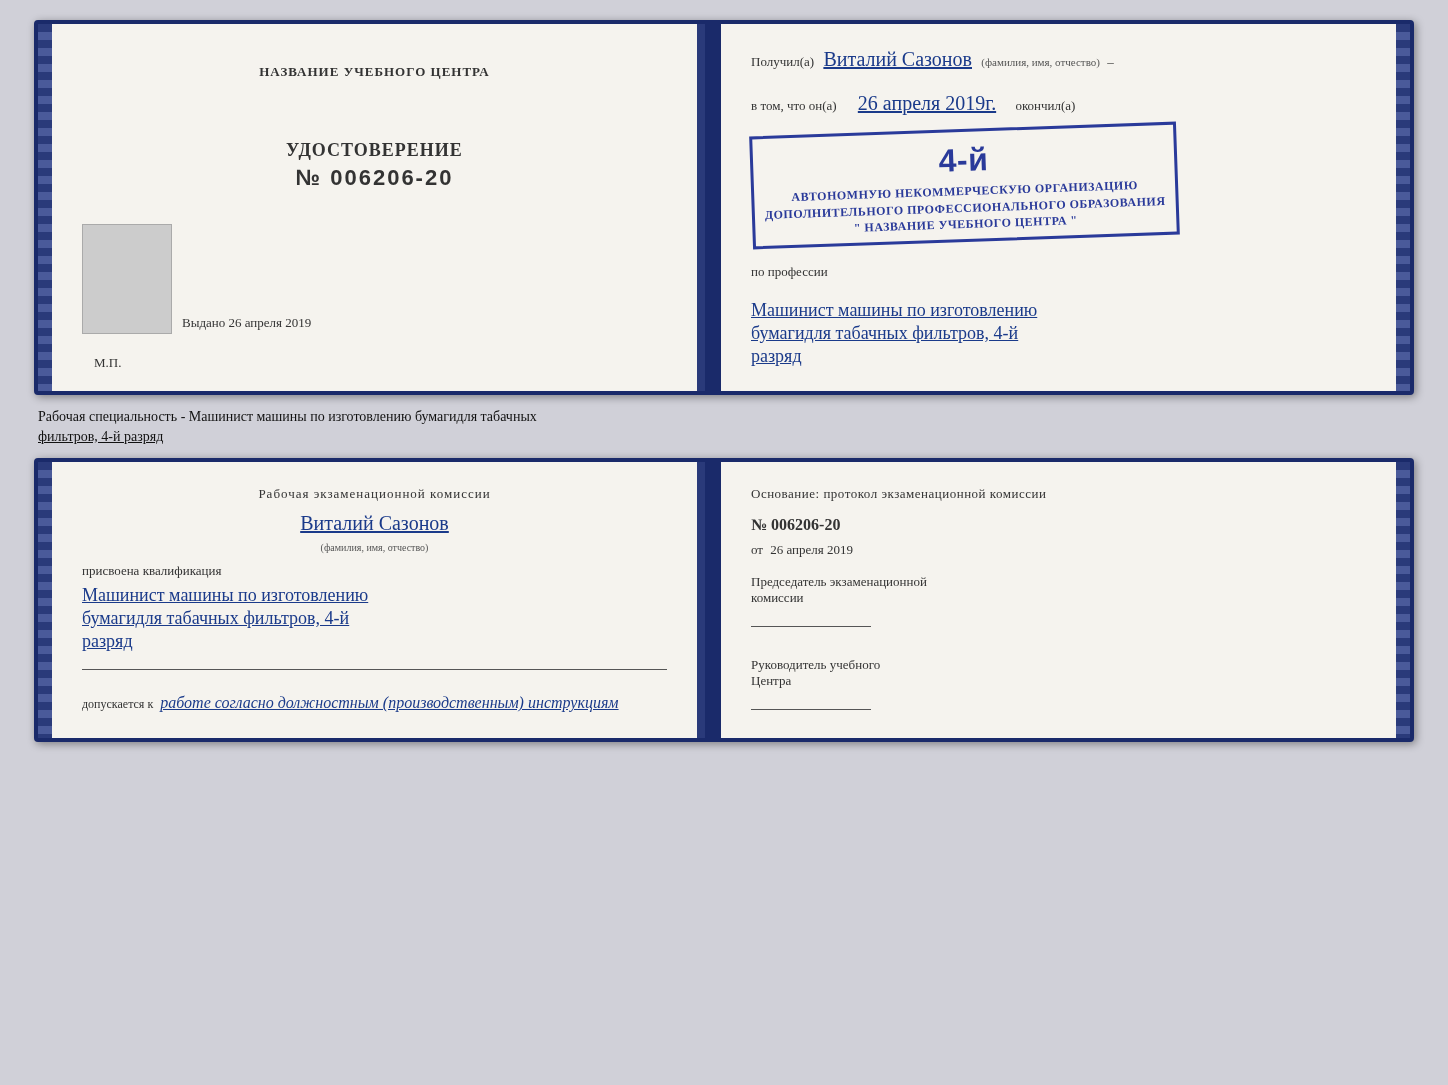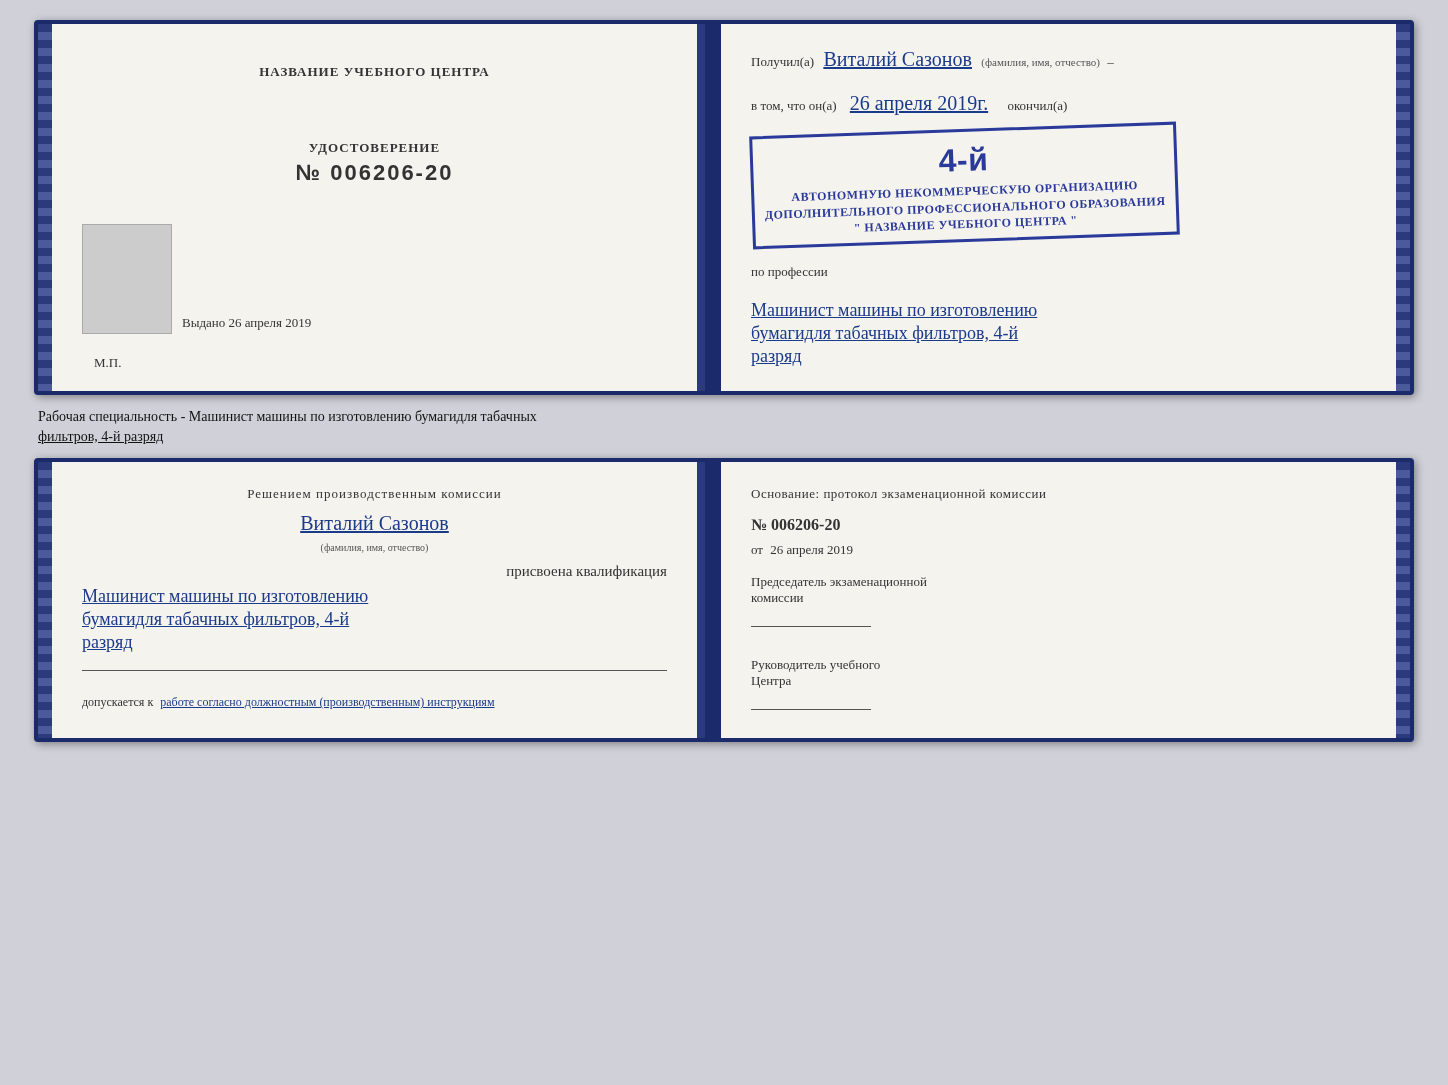--- a/index.html
+++ b/index.html
@@ -52,21 +52,21 @@
       margin-bottom: 60px;
       margin-top: 10px;
     }
 
     .udostoverenie-section {
       text-align: center;
       margin-top: 40px;
     }
 
     .udostoverenie-label {
-      font-size: 13px;
+      font-size: 18px;
       font-weight: bold;
       letter-spacing: 1px;
       color: #333;
     }
 
     .udostoverenie-num {
       font-size: 22px;
       font-weight: bold;
       color: #333;
       font-family: Arial, sans-serif;
@@ -183,35 +183,36 @@
 
     .resheniem-title {
       font-size: 13px;
       color: #333;
       letter-spacing: 1px;
       text-align: center;
       margin-bottom: 10px;
     }
 
     .prisvoena-label {
-      font-size: 15px;
-      color: #333;
-      text-align: right;
+      font-size: 13px;
+      color: #333;
+      text-align: left;
       margin-top: 8px;
       margin-bottom: 6px;
     }
 
     .dopuskaetsya-line {
       font-size: 12px;
       color: #333;
       margin-top: 20px;
     }
 
     .dopuskaetsya-italic {
-      font-size: 12px;
+      font-style: italic;
+      font-size: 16px;
       color: #1a3a8a;
       text-decoration: underline;
     }
 
     
     .osnovanie-title {
       font-size: 13px;
       color: #333;
       letter-spacing: 0.5px;
       margin-bottom: 14px;
@@ -299,21 +300,21 @@
   <div class="book-right" style="padding: 24px 60px 24px 30px;">
     <div class="right-top-line">
       <span>Получил(а)</span>
       <span class="handwritten" style="margin-left:6px; text-decoration: underline;">Виталий Сазонов</span>
       <span style="font-size:11px; color:#555; margin-left:6px;">(фамилия, имя, отчество)</span>
       <span style="margin-left:4px;">–</span>
     </div>
 
     <div class="vtom-line">
       <span>в том, что он(а)</span>
-      <span class="handwritten" style="margin-left:10px; text-decoration: underline;">26 апреля 2019г.</span>
+      <span class="handwritten" style="margin-left:18px; text-decoration: underline;">26 апреля 2019г.</span>
       <span style="margin-left:16px; font-size:13px;">окончил(а)</span>
     </div>
 
     <div style="margin-top: 8px;">
       <div class="stamp-box">
         <span class="stamp-4y">4-й</span>
         <span>АВТОНОМНУЮ НЕКОММЕРЧЕСКУЮ ОРГАНИЗАЦИЮ</span><br>
         <span>ДОПОЛНИТЕЛЬНОГО ПРОФЕССИОНАЛЬНОГО ОБРАЗОВАНИЯ</span><br>
         <span>" НАЗВАНИЕ УЧЕБНОГО ЦЕНТРА "</span>
       </div>
@@ -330,21 +331,21 @@
 
 <div class="spec-label">
   <span>Рабочая специальность - Машинист машины по изготовлению бумагидля табачных</span><br>
   <span class="underline">фильтров, 4-й разряд</span>
 </div>
 
 <div class="diploma-book">
   <div class="side-deco"></div>
 
   <div class="book-left" style="padding: 24px 30px 24px 30px;">
-    <div class="resheniem-title">Решением  производственным  комиссии</div>
+    <div class="resheniem-title">Рабочая  экзаменационной  комиссии</div>
 
     <div style="text-align:center; margin-bottom:2px;">
       <span class="handwritten" style="text-decoration:underline;">Виталий Сазонов</span>
     </div>
     <div style="text-align:center; margin-bottom:8px;">
       <span style="font-size:10px; color:#555;">(фамилия, имя, отчество)</span>
     </div>
 
     <div class="prisvoena-label">присвоена квалификация</div>
 

